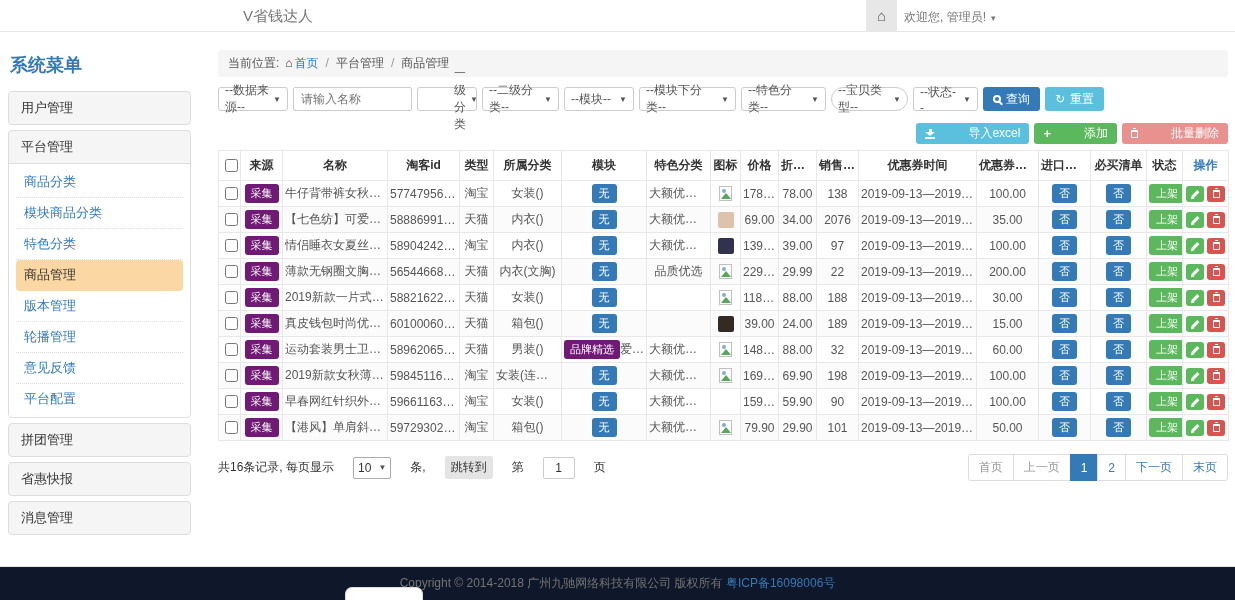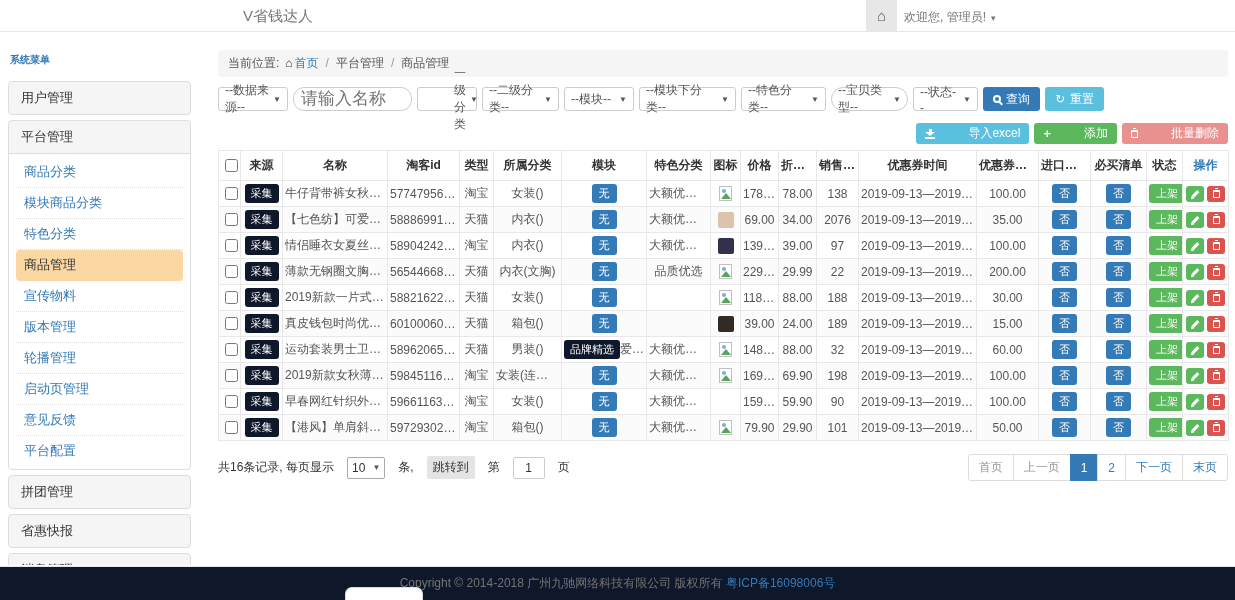--- a/index.html
+++ b/index.html
@@ -10,39 +10,39 @@
     font-family:"Liberation Sans","DejaVu Sans",sans-serif;
   }
   
   .top-header { position:absolute; top:0; left:0; right:0; height:32px; background:#fff; border-bottom:1px solid #e7e7e7; }
   .brand { position:absolute; left:243px; top:0; line-height:31px; font-size:15px; color:#777; }
   .home-box { position:absolute; left:866px; top:0; width:31px; height:31px; background:#e7e7e7; display:flex; align-items:center; justify-content:center; color:#555; font-size:15px; cursor:pointer; }
   .welcome { position:absolute; left:904px; top:0; line-height:34px; color:#777; cursor:pointer; }
   .welcome .caret-sm { font-size:9px; color:#777; margin-left:5px; }
   
   .sidebar { position:absolute; left:8px; top:45px; width:183px; height:520px; overflow:hidden; }
-  .sidebar h2 { margin:8px 2px 14px 2px; font-size:10px; color:#337ab7; font-weight:bold; }
+  .sidebar h2 { margin:8px 2px 14px 2px; font-size:18px; color:#337ab7; font-weight:bold; }
   .panel { background:#f5f5f5; border:1px solid #ddd; border-radius:4px; margin-bottom:5px; }
   .panel-head { padding:7px 12px; font-size:13px; color:#333; cursor:pointer; }
   .panel-body { background:#fff; border-top:1px solid #ddd; border-radius:0 0 4px 4px; padding:3px 7px; }
   .sub-link { display:block; padding:6px 8px; font-size:13px; color:#337ab7; border-bottom:1px dotted #ddd; cursor:pointer; text-decoration:none; }
   .sub-link:last-child { border-bottom:none; }
   .sub-link.active { background:#fbd8a3; border-radius:4px; color:#333; border-bottom-color:transparent; }
   
   .main { position:absolute; left:218px; top:50px; width:1010px; }
   .breadcrumb { background:#f5f5f5; border-radius:4px; padding:5px 10px; margin-bottom:10px; color:#555; }
   .breadcrumb .home-glyph { color:#333; margin:0 2px 0 6px; }
   .breadcrumb a { color:#337ab7; text-decoration:none; cursor:pointer; }
   .breadcrumb .sep { color:#999; margin:0 7px; }
   
   .filter-bar { display:flex; gap:5px; margin-bottom:8px; align-items:center; }
   .sel { height:24px; border:1px solid #ccc; border-radius:3px; background:#fff; color:#555;
          display:flex; align-items:center; justify-content:space-between; padding:0 6px; cursor:pointer; }
   .caret-icon { font-size:8px; color:#555; margin-left:4px; }
-  .txt-input { height:24px; border:1px solid #ccc; border-radius:11px; padding:4px 7px; color:#555; font-size:17px; font-family:inherit; }
+  .txt-input { height:24px; border:1px solid #ccc; border-radius:2px; padding:4px 7px; color:#555; font-size:12px; font-family:inherit; }
   .btn { display:inline-flex; align-items:center; gap:5px; border:none; border-radius:3px; color:#fff; font-size:12px;
          height:24px; padding:0 10px; cursor:pointer; font-family:inherit; }
   .btn-primary { background:#337ab7; }
   .btn-info { background:#5bc0de; }
   .btn-success { background:#5cb85c; }
   .btn-danger-soft { background:#e8918f; }
   
   .actions { display:flex; justify-content:flex-end; gap:5px; margin:12px 0 6px 0; }
   .actions .btn { height:21px; padding:0 9px;gap:33px; }
   
@@ -58,33 +58,33 @@
   .plus-glyph { font-weight:bold; font-size:13px; line-height:1; }
   .refresh-glyph { font-size:12px; line-height:1; }
   
   table.grid { border-collapse:collapse; width:1010px; table-layout:fixed; }
   .grid th, .grid td { border:1px solid #e8e8e8; text-align:center; padding:3px 2px; color:#555;
                        overflow:hidden; white-space:nowrap; text-overflow:ellipsis; }
   .grid th { color:#333; font-weight:bold; padding:5px 2px; background:#fff; }
   .grid th.ops-col { color:#337ab7; }
   .grid tbody tr { height:26px; }
   .grid tbody tr:nth-child(even) { background:#fbfbfb; }
-  .badge-orange { background:#0f172a; color:#fff; border-radius:3px; padding:2px 6px; font-size:11px; display:inline-block; }
+  .badge-orange { background:#701a75; color:#fff; border-radius:3px; padding:2px 6px; font-size:11px; display:inline-block; }
   .badge-blue { background:#337ab7; color:#fff; border-radius:3px; padding:2px 7px; font-size:11px; display:inline-block; cursor:pointer; }
   .btn-status { background:#5cb85c; color:#fff; border:none; border-radius:3px; padding:2px 7px; font-size:11px; cursor:pointer; font-family:inherit; }
   .icon-btn { width:18px; height:16px; border:none; border-radius:3px; display:inline-flex; align-items:center; justify-content:center; cursor:pointer; padding:0; }
   .icon-btn.edit { background:#5cb85c; margin-right:3px; }
   .icon-btn.del { background:#d9534f; }
   .broken-img { width:13px; height:15px; border:1px solid #c0c0c0; background:#fff; display:inline-block; position:relative; vertical-align:middle; }
   .broken-img::before { content:''; position:absolute; left:2px; top:2px; width:4px; height:4px; border-radius:50%; background:#7ab0d4; }
   .broken-img::after { content:''; position:absolute; left:1px; bottom:1px; border-left:5px solid transparent; border-right:5px solid transparent; border-bottom:6px solid #58a55c; }
   .photo { width:16px; height:16px; display:inline-block; border-radius:2px; vertical-align:middle; }
   
   .pager-row { display:flex; justify-content:space-between; align-items:center; margin-top:13px; width:1010px; }
-  .pager-left { display:flex; align-items:center; gap:13px; color:#333; }
+  .pager-left { display:flex; align-items:center; gap:19px; color:#333; }
   .mini-select { height:22px; border:1px solid #aaa; border-radius:2px; background:#fff; display:inline-flex; align-items:center; padding:0 4px; gap:3px; cursor:pointer; }
   .jump-chip { background:#e4e4e4; border-radius:2px; padding:3px 6px; color:#333; cursor:pointer; }
   .page-input { width:32px; height:22px; border:1px solid #ccc; border-radius:2px; text-align:center; font-family:inherit; font-size:12px; color:#333; }
   .pg { display:flex; }
   .pg .pg-btn { border:1px solid #ddd; background:#fff; color:#337ab7; padding:4px 10px; margin-left:-1px; cursor:pointer; font-family:inherit; font-size:12px; }
   .pg .pg-btn:first-child { border-radius:3px 0 0 3px; margin-left:0; }
   .pg .pg-btn:last-child { border-radius:0 3px 3px 0; }
   .pg .pg-btn.muted { color:#999; }
   .pg .pg-btn.active { background:#337ab7; border-color:#337ab7; color:#fff; }
   
@@ -113,24 +113,22 @@
       <div class="panel">
         <div class="panel-head">用户管理</div>
       </div>
       <div class="panel">
         <div class="panel-head">平台管理</div>
         <div class="panel-body">
           <a class="sub-link">商品分类</a>
           <a class="sub-link">模块商品分类</a>
           <a class="sub-link">特色分类</a>
           <a class="sub-link active">商品管理</a>
-          <a class="sub-link">宣传物料</a>
           <a class="sub-link">版本管理</a>
           <a class="sub-link">轮播管理</a>
-          <a class="sub-link">启动页管理</a>
           <a class="sub-link">意见反馈</a>
           <a class="sub-link">平台配置</a>
         </div>
       </div>
       <div class="panel">
         <div class="panel-head">拼团管理</div>
       </div>
       <div class="panel">
         <div class="panel-head">省惠快报</div>
       </div>

